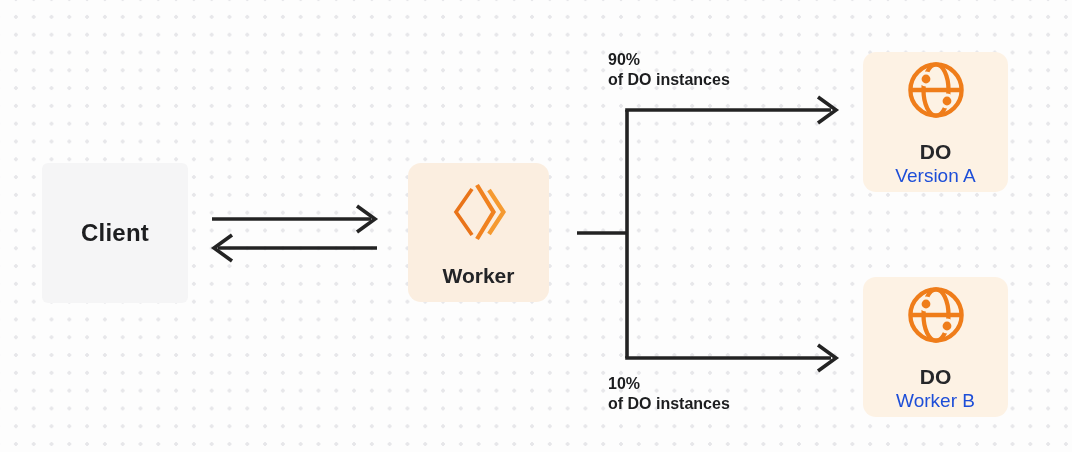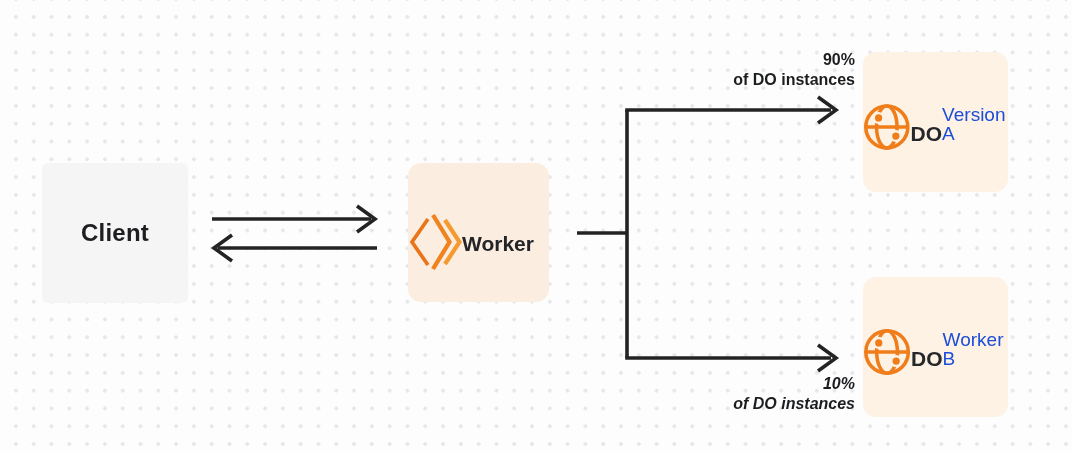--- a/index.html
+++ b/index.html
@@ -18,20 +18,21 @@
     background-position: 7px 8px;
   }
   .lines-svg {
     position: absolute;
     left: 0; top: 0;
     width: 1072px; height: 452px;
   }
   .node {
     position: absolute;
     display: flex;
+    flex-direction: column;
     align-items: center;
     box-sizing: border-box;
   }
   .client-box {
     left: 42px; top: 163px;
     width: 146px; height: 140px;
     background: #f5f5f6;
     border-radius: 6px;
     justify-content: center;
   }
@@ -71,30 +72,30 @@
   }
   .do-subtitle {
     margin-top: 4px;
     font-size: 19px;
     font-weight: 400;
     color: #1d4ed8;
     line-height: 19px;
   }
   .branch-label {
     position: absolute;
-    left: 635px;
+    left: 608px;
     width: 220px;
-    text-align: right;
+    text-align: left;
     font-size: 16px;
     font-weight: 700;
     color: #1c1d1f;
     line-height: 20px;
   }
   .branch-label-top { top: 50px; }
-  .branch-label-bottom { top: 374px; font-style: italic; }
+  .branch-label-bottom { top: 374px; }
 </style>
 </head>
 <body>
 
 <div class="canvas">
 
   <svg class="lines-svg" viewBox="0 0 1072 452" fill="none" stroke="#232323" stroke-width="3.6" stroke-linejoin="miter" stroke-linecap="butt">
     <g>
       <path d="M212 219 H371"></path>
       <path d="M357 206 L375 219 L357 232"></path>

